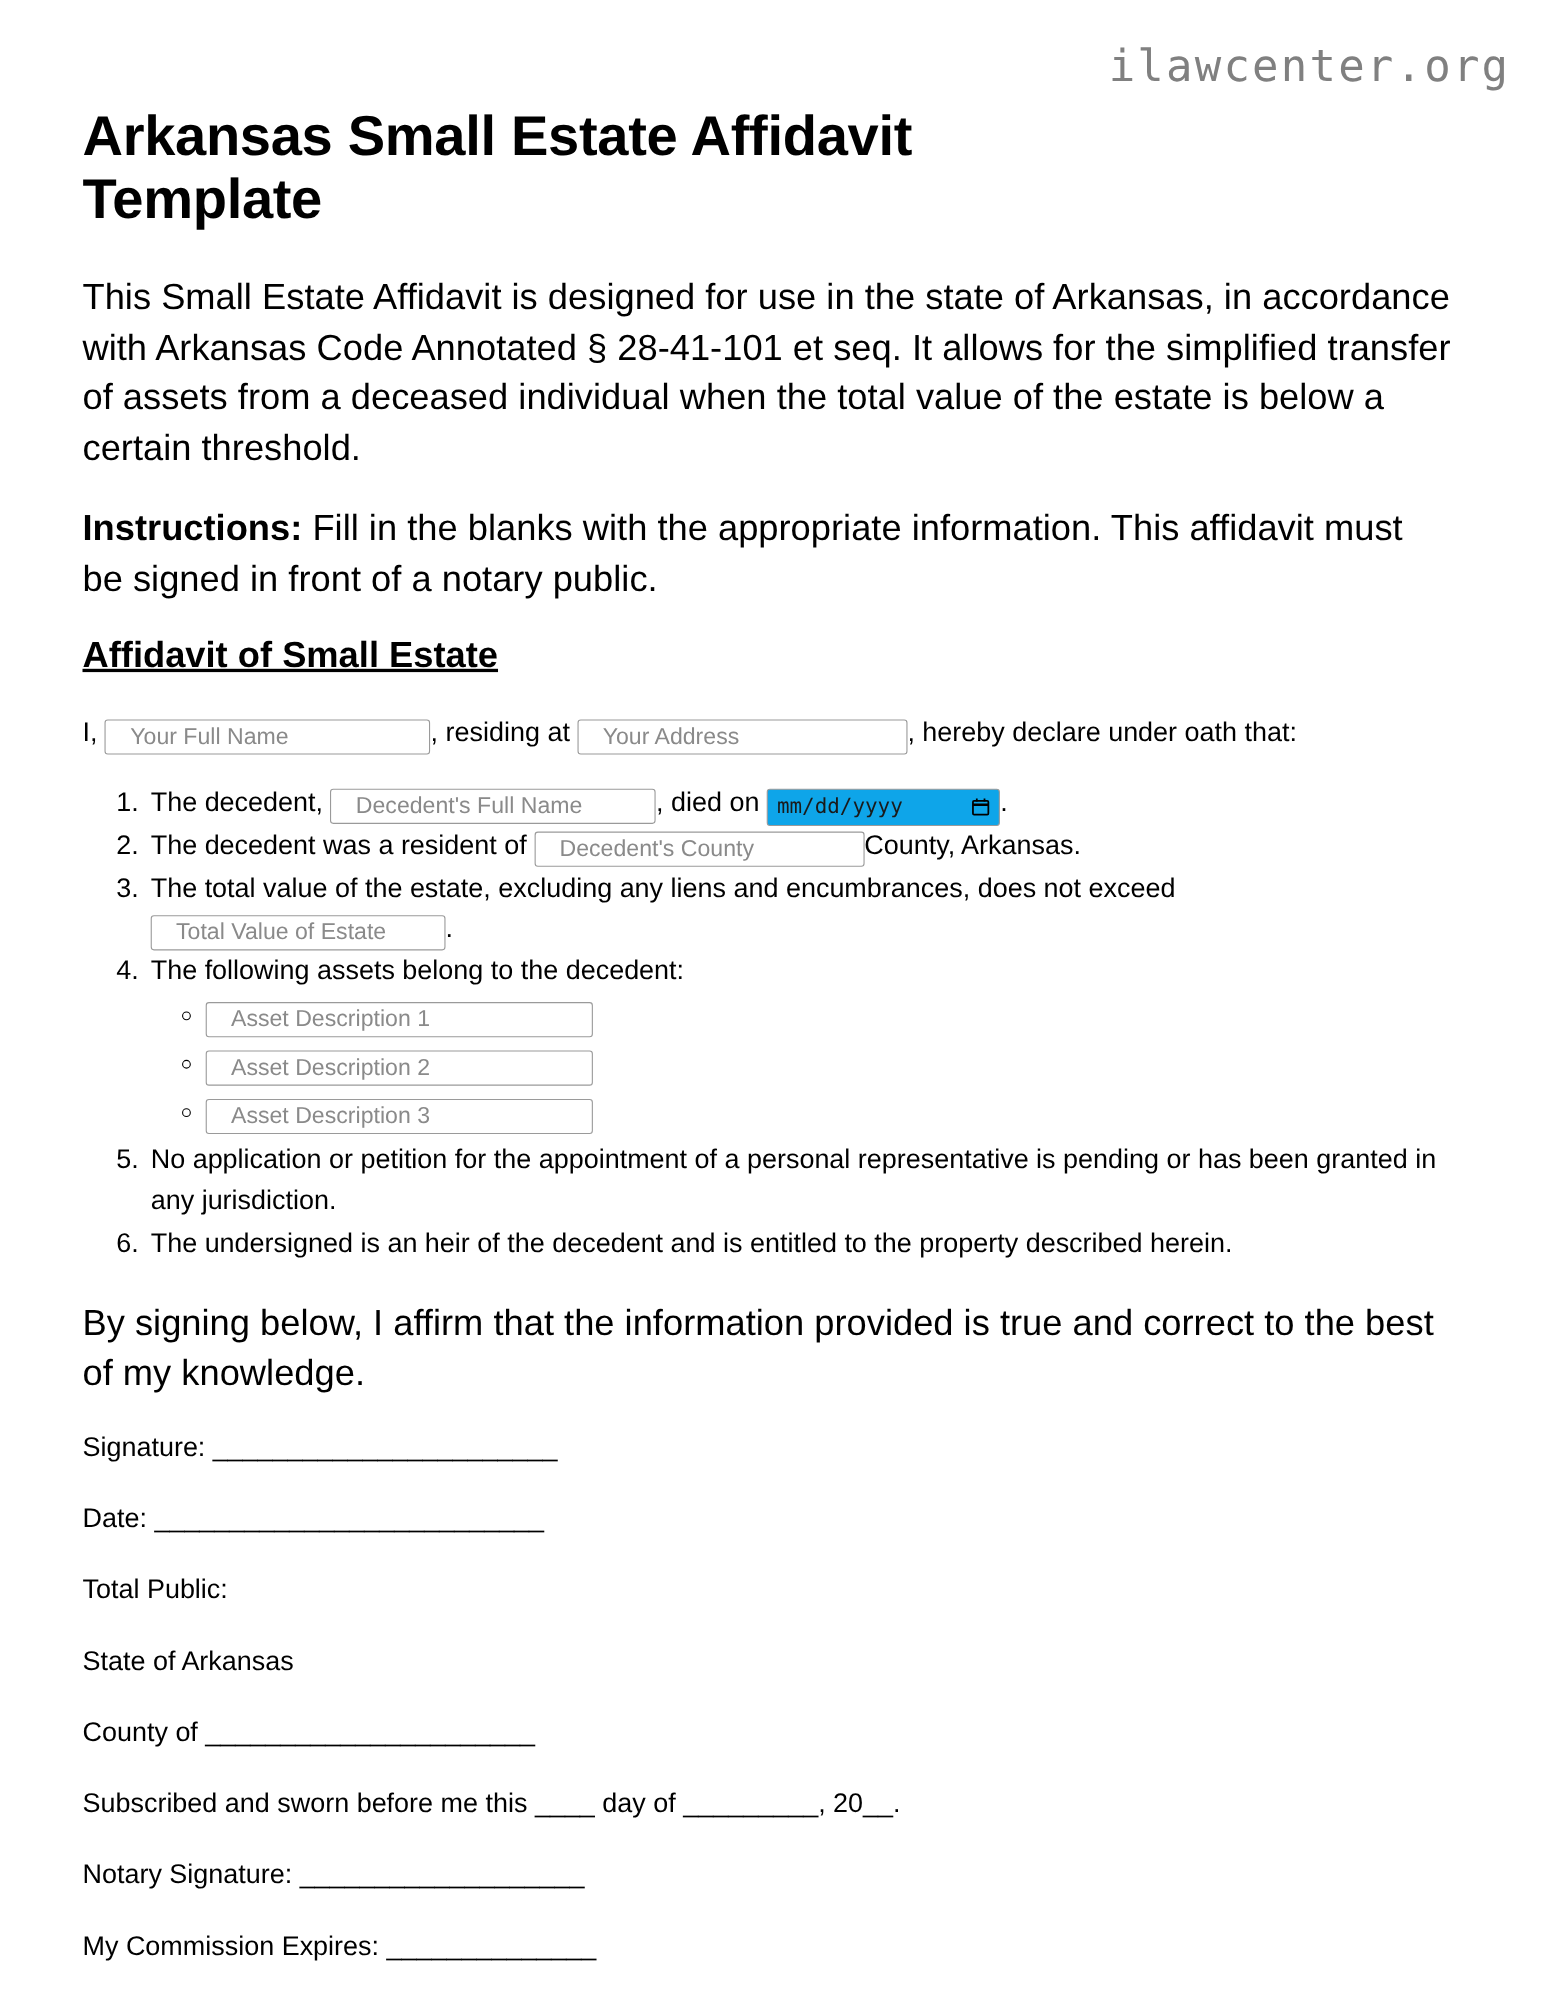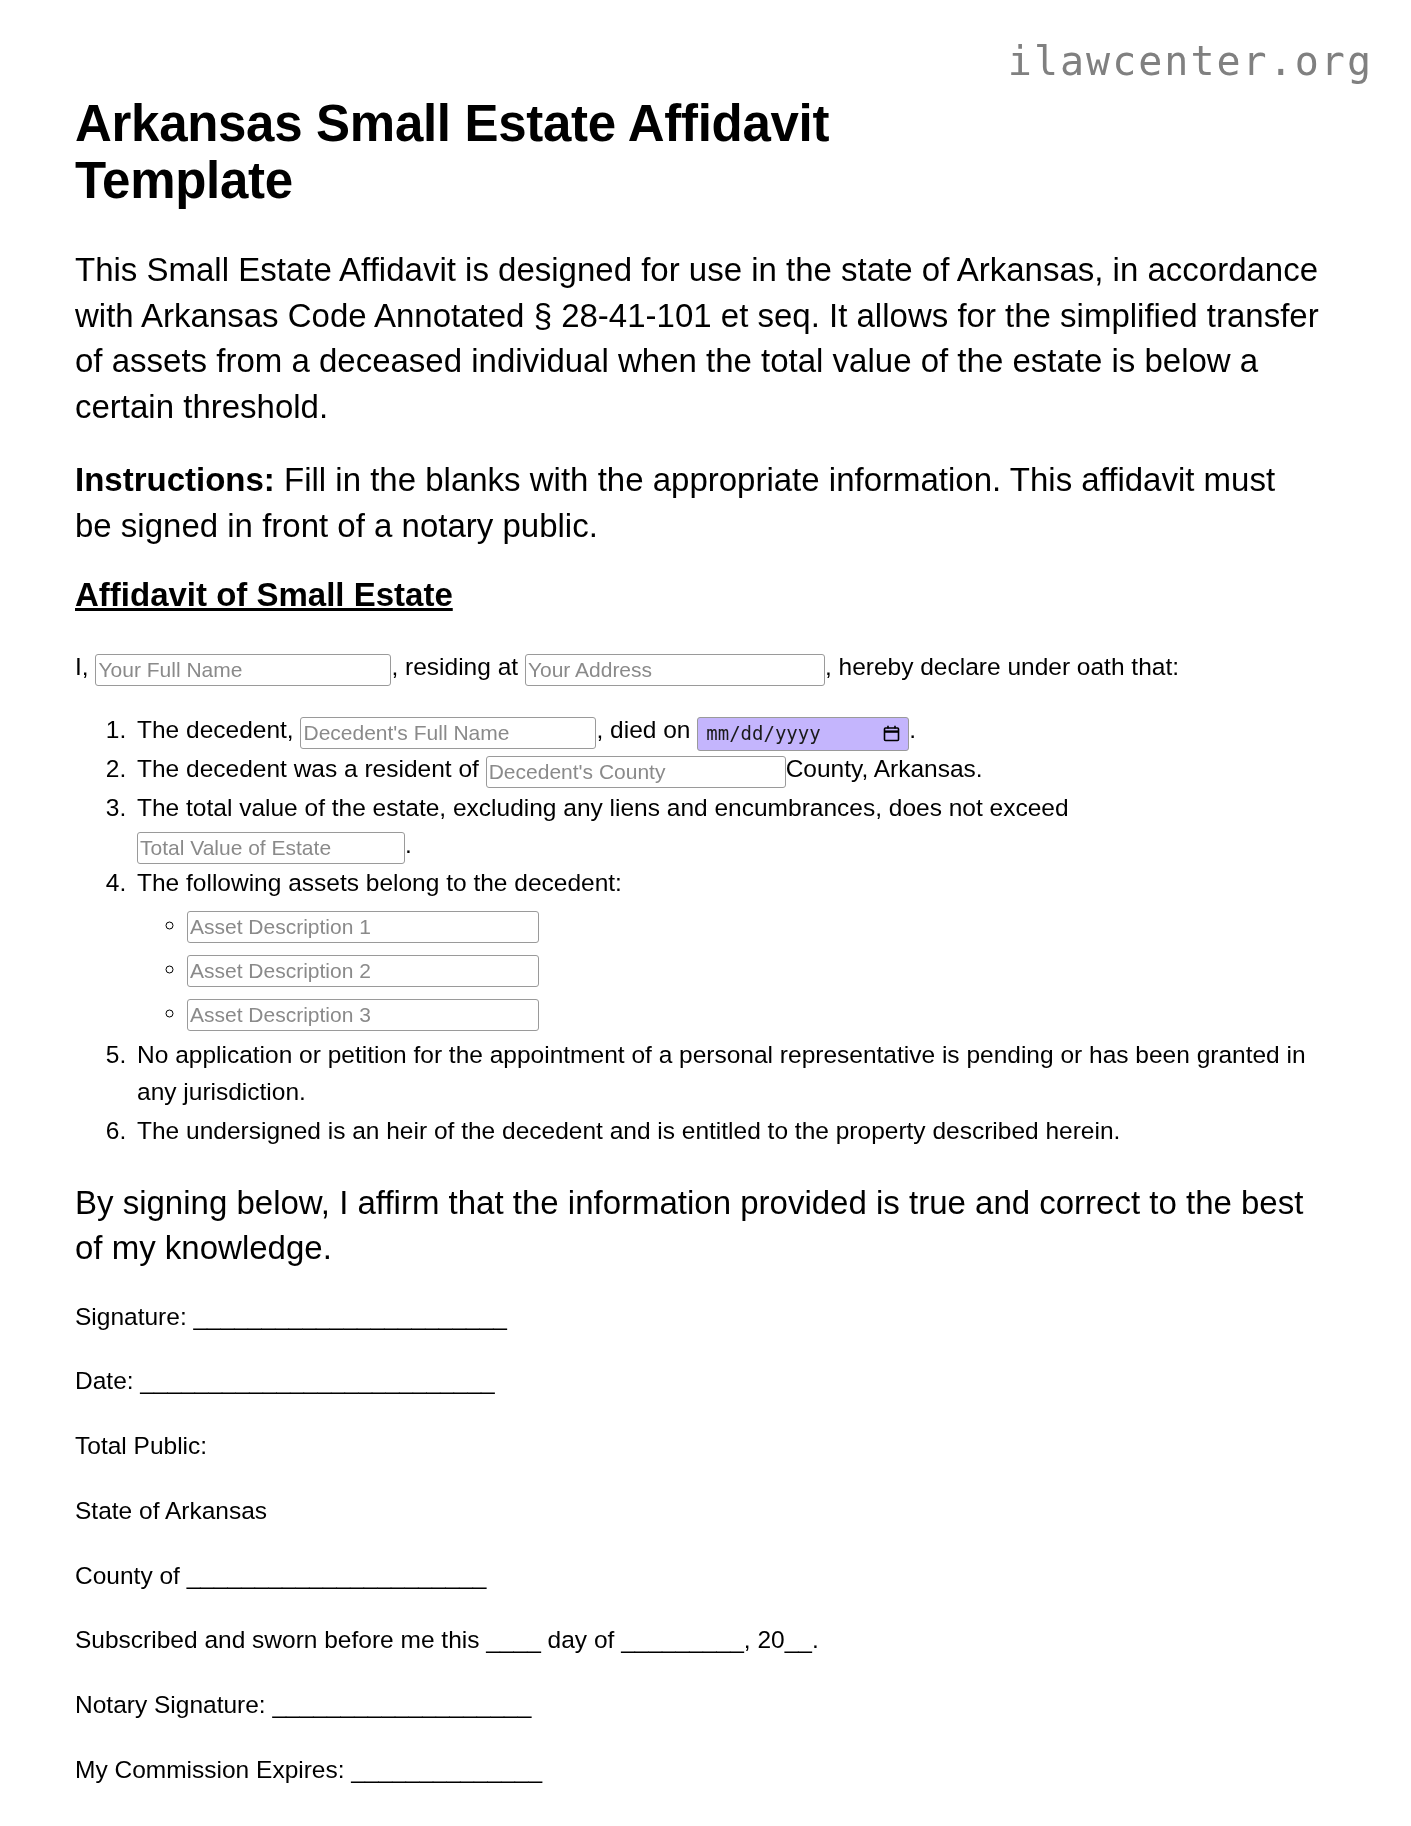--- a/index.html
+++ b/index.html
@@ -66,21 +66,21 @@
     line-height: 1.55;
     margin: 0 0 26px 0;
   }
   input.field {
     font-family: "Liberation Sans", sans-serif;
     font-size: 21px;
     color: #000000;
     border: 1px solid #9a9a9a;
     border-radius: 3px;
     background: #ffffff;
-    padding: 3px 2px;
+    padding: 3px 22px;
     box-sizing: border-box;
     vertical-align: baseline;
     position: relative;
     top: 2px;
   }
   input.field::placeholder {
     color: #8a8a8a;
     opacity: 1;
   }
   .w-name { width: 296px; }
@@ -89,21 +89,21 @@
   .w-county { width: 300px; }
   .w-value { width: 268px; }
   .w-asset { width: 352px; }
   .date-field {
     display: inline-flex;
     align-items: center;
     justify-content: space-between;
     width: 212px;
     border: 1px solid #9a9a9a;
     border-radius: 3px;
-    background: #c4b5fd;
+    background: #0ea5e9;
     padding: 3px 8px 3px 8px;
     box-sizing: border-box;
     vertical-align: baseline;
     position: relative;
     top: 2px;
     height: 34px;
   }
   .date-text {
     font-family: "DejaVu Sans Mono", "Liberation Mono", monospace;
     font-size: 19px;

